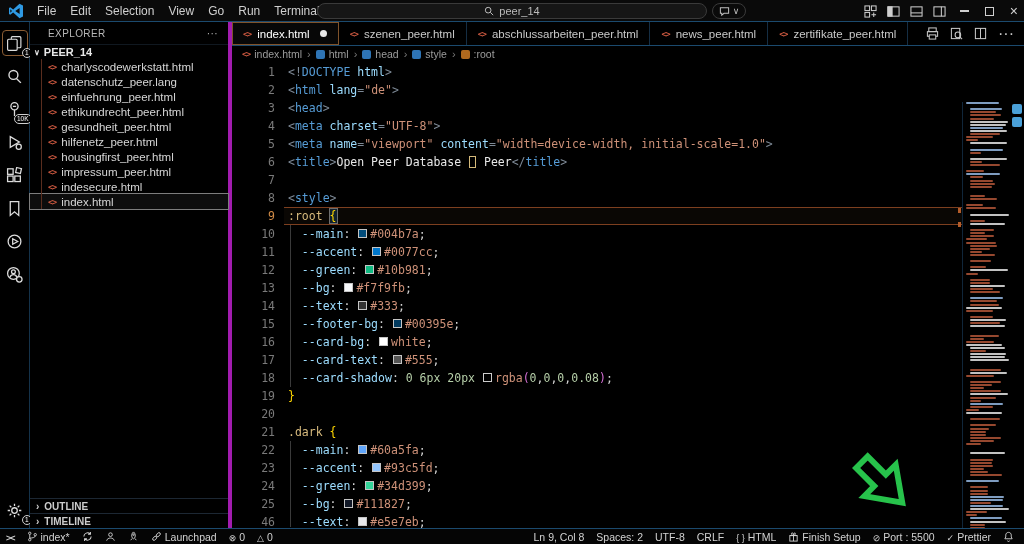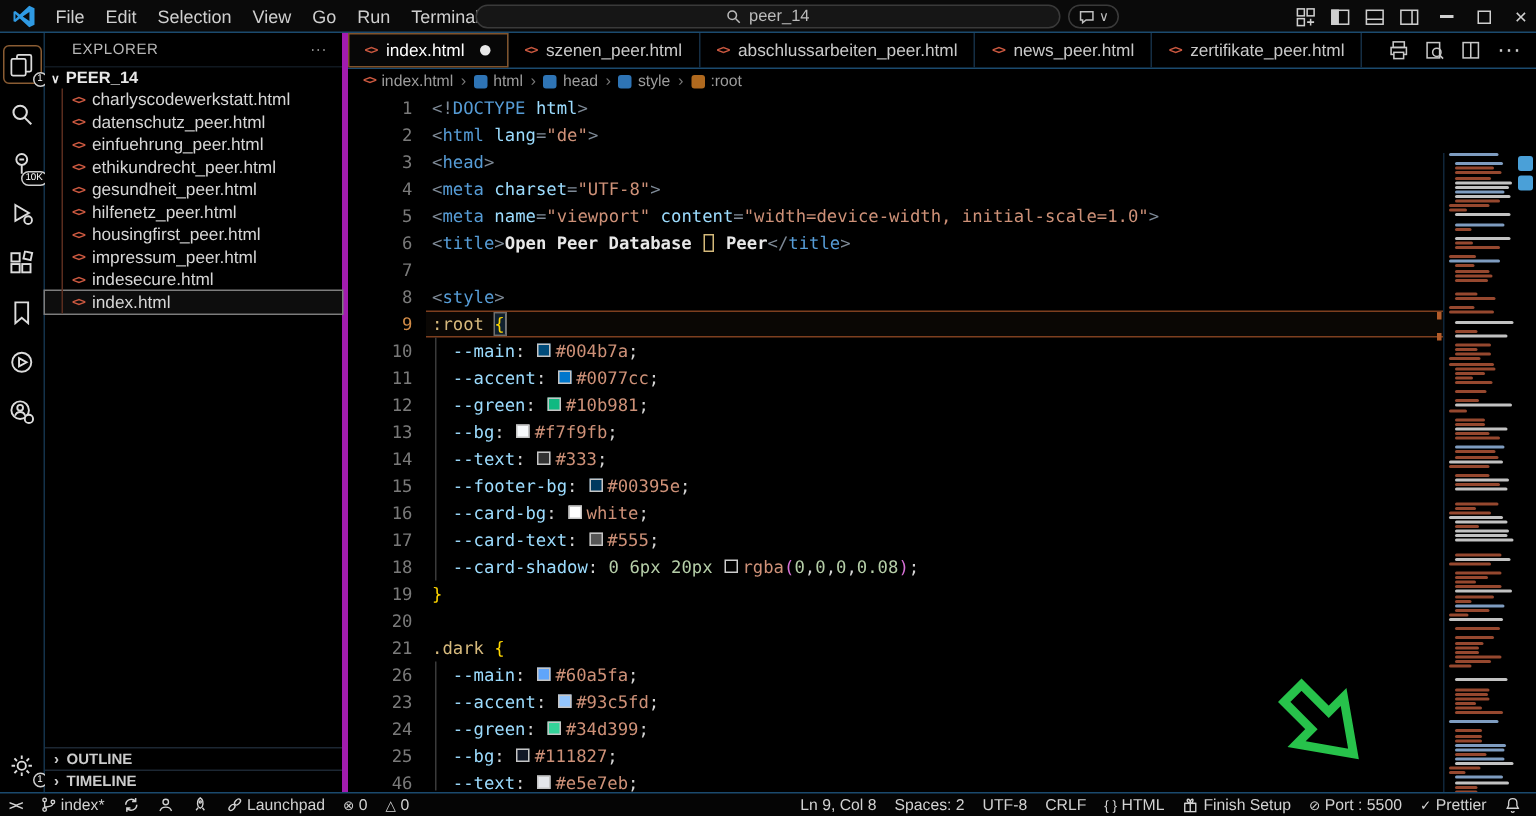--- a/index.html
+++ b/index.html
@@ -63,21 +63,21 @@
   #code-area{position:absolute;left:0;top:40px;right:0;bottom:0;overflow:hidden;
              font-family:"DejaVu Sans Mono","Liberation Mono",monospace;font-size:11.5px;line-height:18px;}
   #cur-line{position:absolute;left:52px;right:62px;top:145px;height:18px;
             border-top:1px solid #7d3f1f;border-bottom:1px solid #7d3f1f;background:#0a0704;}
   #gutter{position:absolute;left:0;top:1px;width:56px;text-align:right;color:#7a7a7a;}
   .gnum{height:18px;padding-right:13px;}
   .gnum.active{color:#d18b47;}
   #lines{position:absolute;left:56px;top:1px;right:62px;white-space:pre;}
   .cline{height:18px;}
   .tk-p{color:#7e8a97}.tk-g{color:#569cd6}.tk-a{color:#9cdcfe}.tk-v{color:#ce9178}
-  .tk-w{color:#e8e8e8;font-weight:bold}.tk-s{color:#d7ba7d}.tk-b{color:#ffd700}
+  .tk-w{color:#e8e8e8;font-weight:normal}.tk-s{color:#d7ba7d}.tk-b{color:#ffd700}
   .tk-pr{color:#9cdcfe}.tk-n{color:#b5cea8}.tk-pa{color:#d670d6}.tk-d{color:#d4d4d4}
   .tk-b.match{outline:1px solid #6e6e6e;background:#10202e;}
   .swatch{display:inline-block;width:9px;height:9px;border:1px solid #c5c5c5;margin:0 3px 0 1px;}
   .tofu{display:inline-block;width:7px;height:12px;border:1px solid #d4b97a;vertical-align:-2px;margin:0 1px;}
   .cursor{display:inline-block;width:1.5px;height:14px;background:#eeeeee;vertical-align:-3px;}
   .indent-guide{position:absolute;width:1px;background:#3a3a3a;left:58px;}
   
   #annotation{position:absolute;left:442px;top:229px;font-size:17px;line-height:30px;color:#d5d5d5;
               font-family:"Liberation Sans",sans-serif;white-space:nowrap;}
   #live-server{position:absolute;left:571px;top:345px;width:142px;height:37px;padding:5px 0 0 10px;
@@ -237,21 +237,21 @@
       <span>PEER_14</span>
     </div>
     <div id="file-list">
         <div id="file-guide"></div>
         <div class="file-row">
           <span class="code-ico">&lt;&gt;</span>
           <span>charlyscodewerkstatt.html</span>
         </div>
         <div class="file-row">
           <span class="code-ico">&lt;&gt;</span>
-          <span>datenschutz_peer.html</span>
+          <span>datenschutz_peer.lang</span>
         </div>
         <div class="file-row">
           <span class="code-ico">&lt;&gt;</span>
           <span>einfuehrung_peer.html</span>
         </div>
         <div class="file-row">
           <span class="code-ico">&lt;&gt;</span>
           <span>ethikundrecht_peer.html</span>
         </div>
         <div class="file-row">
@@ -379,21 +379,21 @@
           <div class="gnum">12</div>
           <div class="gnum">13</div>
           <div class="gnum">14</div>
           <div class="gnum">15</div>
           <div class="gnum">16</div>
           <div class="gnum">17</div>
           <div class="gnum">18</div>
           <div class="gnum">19</div>
           <div class="gnum">20</div>
           <div class="gnum">21</div>
-          <div class="gnum">26</div>
+          <div class="gnum">22</div>
           <div class="gnum">23</div>
           <div class="gnum">24</div>
           <div class="gnum">25</div>
           <div class="gnum">46</div>
         </div>
       <div id="lines"><div class="cline"><span class="tk-p">&lt;!</span><span class="tk-g">DOCTYPE</span><span class="tk-d"> </span><span class="tk-a">html</span><span class="tk-p">&gt;</span></div><div class="cline"><span class="tk-p">&lt;</span><span class="tk-g">html</span><span class="tk-d"> </span><span class="tk-a">lang</span><span class="tk-p">=</span><span class="tk-v">"de"</span><span class="tk-p">&gt;</span></div><div class="cline"><span class="tk-p">&lt;</span><span class="tk-g">head</span><span class="tk-p">&gt;</span></div><div class="cline"><span class="tk-p">&lt;</span><span class="tk-g">meta</span><span class="tk-d"> </span><span class="tk-a">charset</span><span class="tk-p">=</span><span class="tk-v">"UTF-8"</span><span class="tk-p">&gt;</span></div><div class="cline"><span class="tk-p">&lt;</span><span class="tk-g">meta</span><span class="tk-d"> </span><span class="tk-a">name</span><span class="tk-p">=</span><span class="tk-v">"viewport"</span><span class="tk-d"> </span><span class="tk-a">content</span><span class="tk-p">=</span><span class="tk-v">"width=device-width, initial-scale=1.0"</span><span class="tk-p">&gt;</span></div><div class="cline"><span class="tk-p">&lt;</span><span class="tk-g">title</span><span class="tk-p">&gt;</span><span class="tk-w">Open Peer Database </span><span class="tofu"></span><span class="tk-w"> Peer</span><span class="tk-p">&lt;/</span><span class="tk-g">title</span><span class="tk-p">&gt;</span></div><div class="cline"></div><div class="cline"><span class="tk-p">&lt;</span><span class="tk-g">style</span><span class="tk-p">&gt;</span></div><div class="cline"><span class="tk-s">:root</span><span class="tk-d"> </span><span class="tk-b match">{</span><span class="cursor"></span></div><div class="cline"><span class="tk-d">  </span><span class="tk-pr">--main</span><span class="tk-d">: </span><span class="swatch" style="background: rgb(0, 75, 122);"></span><span class="tk-v">#004b7a</span><span class="tk-d">;</span></div><div class="cline"><span class="tk-d">  </span><span class="tk-pr">--accent</span><span class="tk-d">: </span><span class="swatch" style="background: rgb(0, 119, 204);"></span><span class="tk-v">#0077cc</span><span class="tk-d">;</span></div><div class="cline"><span class="tk-d">  </span><span class="tk-pr">--green</span><span class="tk-d">: </span><span class="swatch" style="background: rgb(16, 185, 129);"></span><span class="tk-v">#10b981</span><span class="tk-d">;</span></div><div class="cline"><span class="tk-d">  </span><span class="tk-pr">--bg</span><span class="tk-d">: </span><span class="swatch" style="background: rgb(247, 249, 251);"></span><span class="tk-v">#f7f9fb</span><span class="tk-d">;</span></div><div class="cline"><span class="tk-d">  </span><span class="tk-pr">--text</span><span class="tk-d">: </span><span class="swatch" style="background: rgb(51, 51, 51);"></span><span class="tk-v">#333</span><span class="tk-d">;</span></div><div class="cline"><span class="tk-d">  </span><span class="tk-pr">--footer-bg</span><span class="tk-d">: </span><span class="swatch" style="background: rgb(0, 57, 94);"></span><span class="tk-v">#00395e</span><span class="tk-d">;</span></div><div class="cline"><span class="tk-d">  </span><span class="tk-pr">--card-bg</span><span class="tk-d">: </span><span class="swatch" style="background: rgb(255, 255, 255);"></span><span class="tk-v">white</span><span class="tk-d">;</span></div><div class="cline"><span class="tk-d">  </span><span class="tk-pr">--card-text</span><span class="tk-d">: </span><span class="swatch" style="background: rgb(85, 85, 85);"></span><span class="tk-v">#555</span><span class="tk-d">;</span></div><div class="cline"><span class="tk-d">  </span><span class="tk-pr">--card-shadow</span><span class="tk-d">: </span><span class="tk-n">0</span><span class="tk-d"> </span><span class="tk-n">6px</span><span class="tk-d"> </span><span class="tk-n">20px</span><span class="tk-d"> </span><span class="swatch" style="background: transparent; border-color: rgb(204, 204, 204);"></span><span class="tk-v">rgba</span><span class="tk-pa">(</span><span class="tk-n">0</span><span class="tk-d">,</span><span class="tk-n">0</span><span class="tk-d">,</span><span class="tk-n">0</span><span class="tk-d">,</span><span class="tk-n">0.08</span><span class="tk-pa">)</span><span class="tk-d">;</span></div><div class="cline"><span class="tk-b">}</span></div><div class="cline"></div><div class="cline"><span class="tk-s">.dark</span><span class="tk-d"> </span><span class="tk-b">{</span></div><div class="cline"><span class="tk-d">  </span><span class="tk-pr">--main</span><span class="tk-d">: </span><span class="swatch" style="background: rgb(96, 165, 250);"></span><span class="tk-v">#60a5fa</span><span class="tk-d">;</span></div><div class="cline"><span class="tk-d">  </span><span class="tk-pr">--accent</span><span class="tk-d">: </span><span class="swatch" style="background: rgb(147, 197, 253);"></span><span class="tk-v">#93c5fd</span><span class="tk-d">;</span></div><div class="cline"><span class="tk-d">  </span><span class="tk-pr">--green</span><span class="tk-d">: </span><span class="swatch" style="background: rgb(52, 211, 153);"></span><span class="tk-v">#34d399</span><span class="tk-d">;</span></div><div class="cline"><span class="tk-d">  </span><span class="tk-pr">--bg</span><span class="tk-d">: </span><span class="swatch" style="background: rgb(17, 24, 39);"></span><span class="tk-v">#111827</span><span class="tk-d">;</span></div><div class="cline"><span class="tk-d">  </span><span class="tk-pr">--text</span><span class="tk-d">: </span><span class="swatch" style="background: rgb(229, 231, 235);"></span><span class="tk-v">#e5e7eb</span><span class="tk-d">;</span></div></div>
       <div class="ruler-mark" style="right:63px;top:146px;"></div>
       <div class="ruler-mark" style="right:63px;top:160px;"></div>
       <svg id="green-arrow" viewBox="0 0 60 60" fill="none">
         <path d="M21 4 L35 4 L35 26 L47 26 L28 53 L9 26 L21 26 Z" stroke="#27c24b" stroke-width="5"></path>

